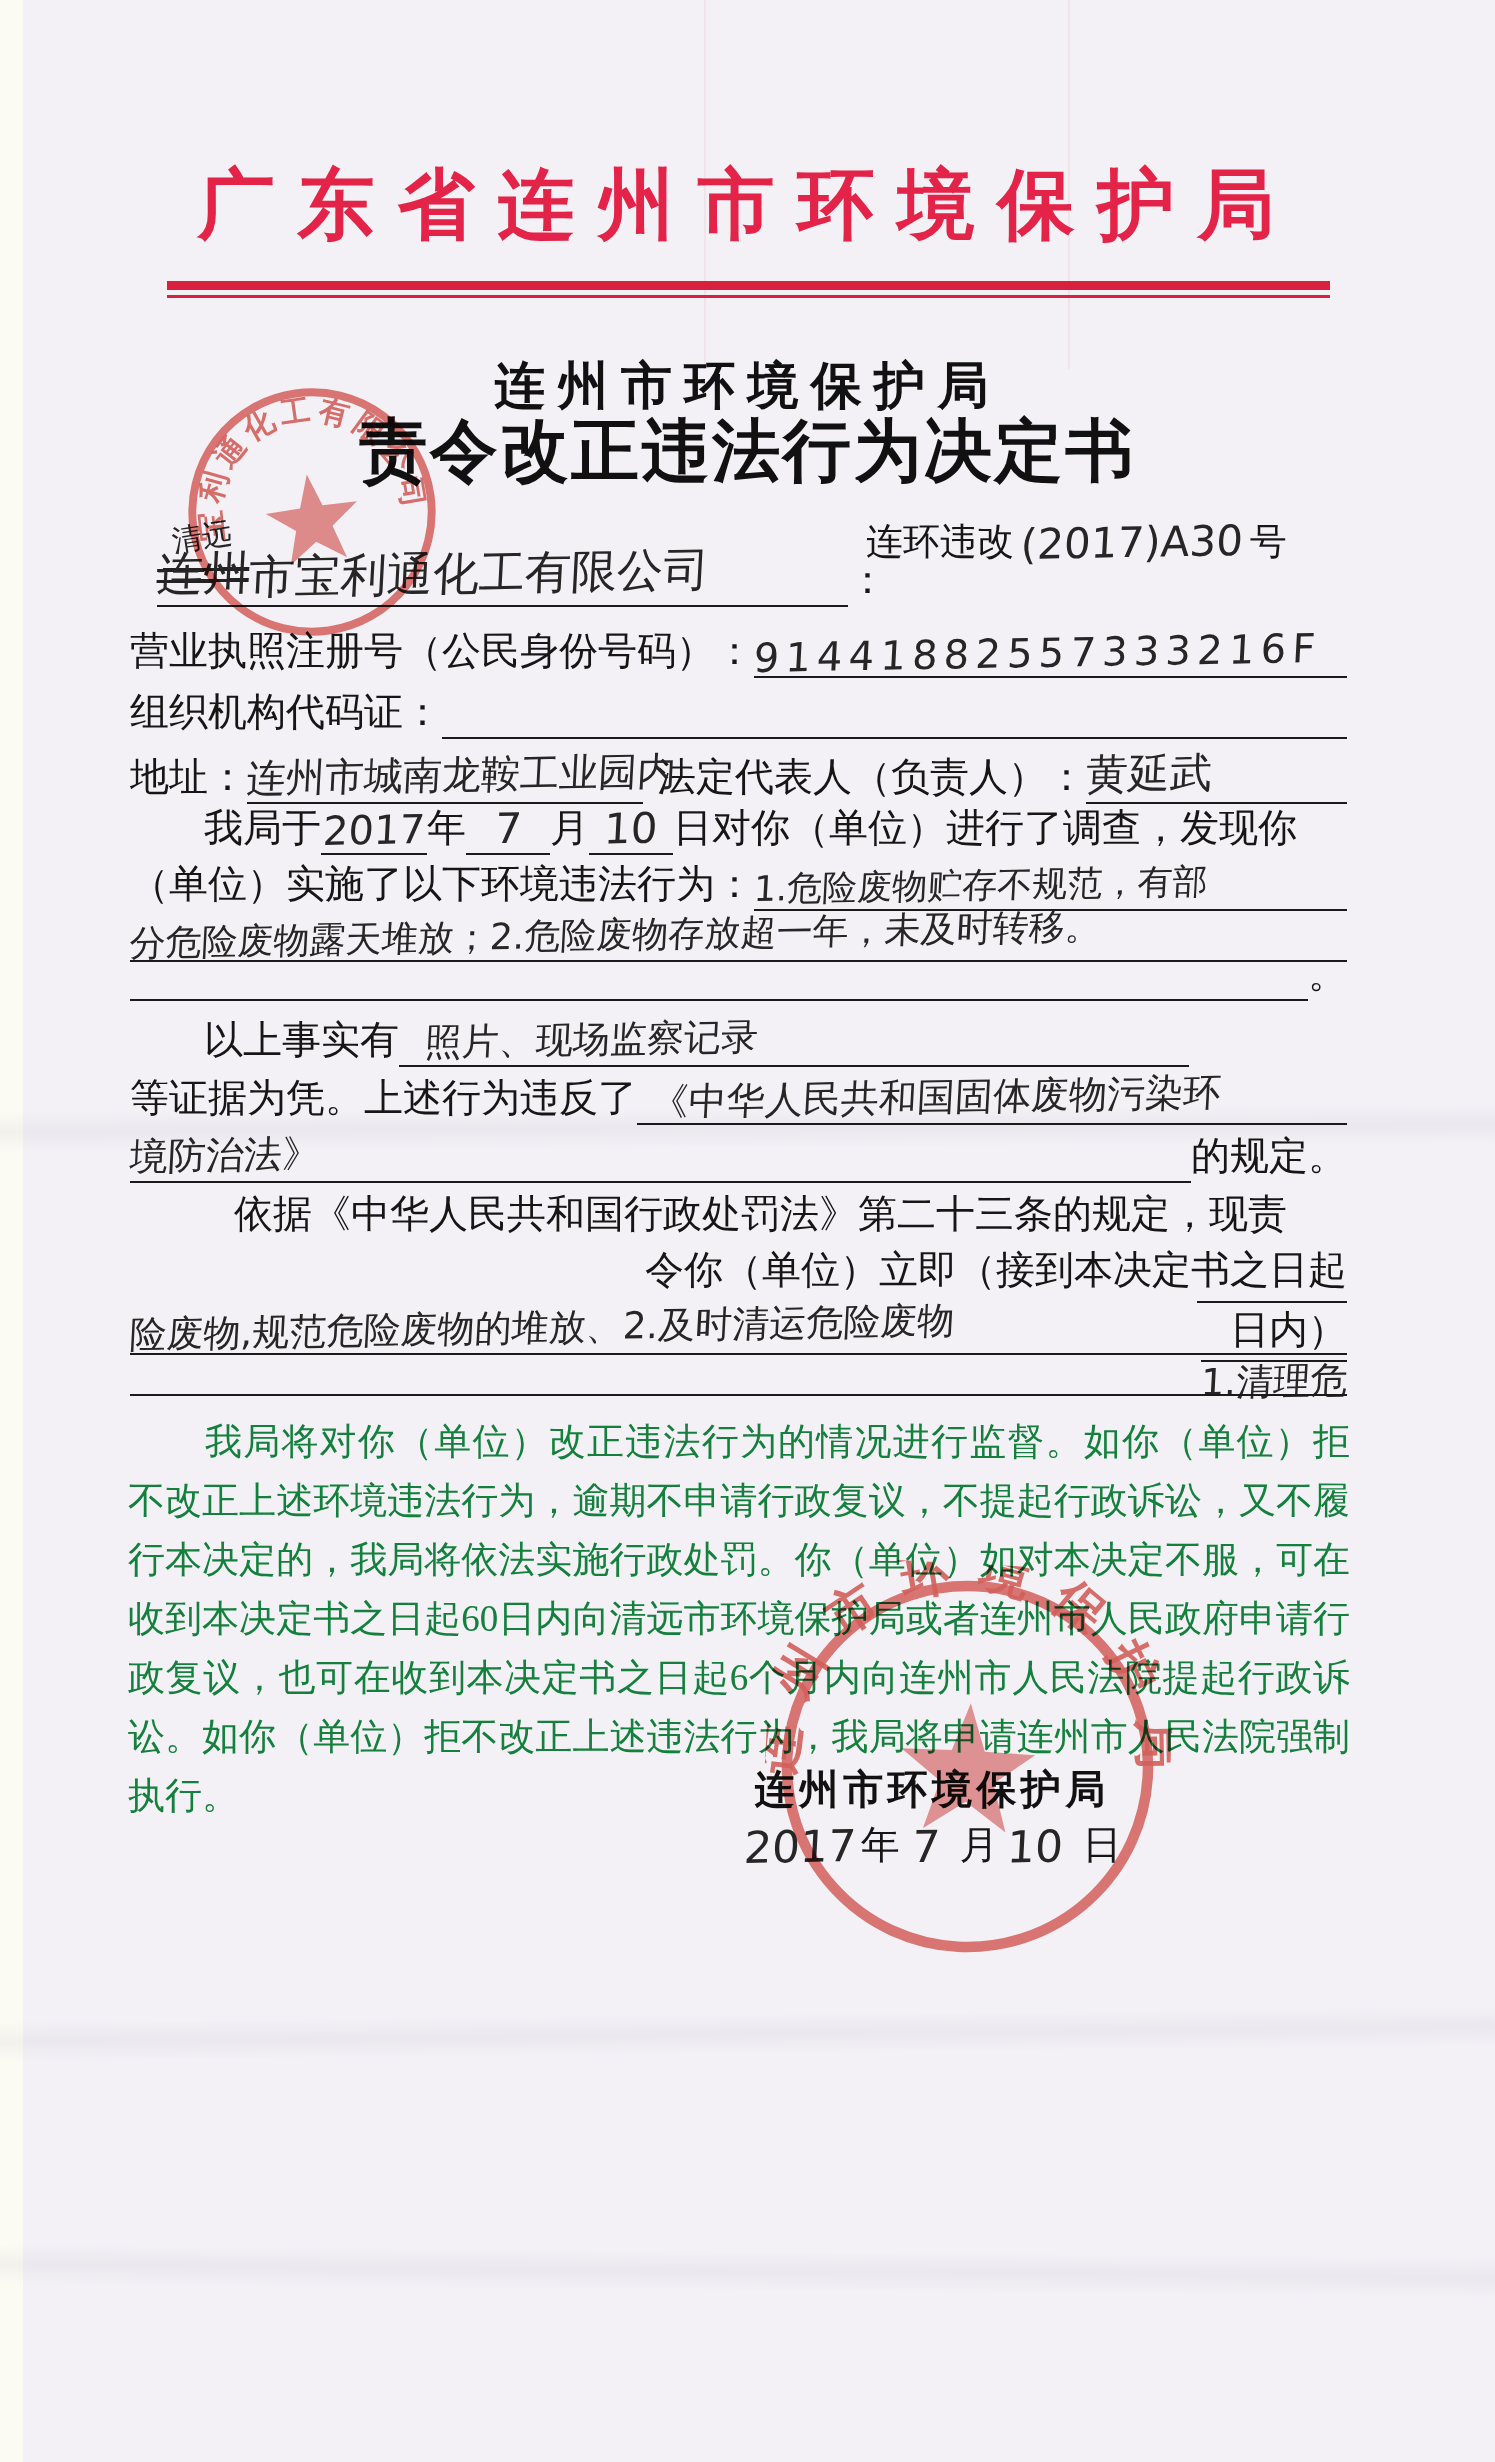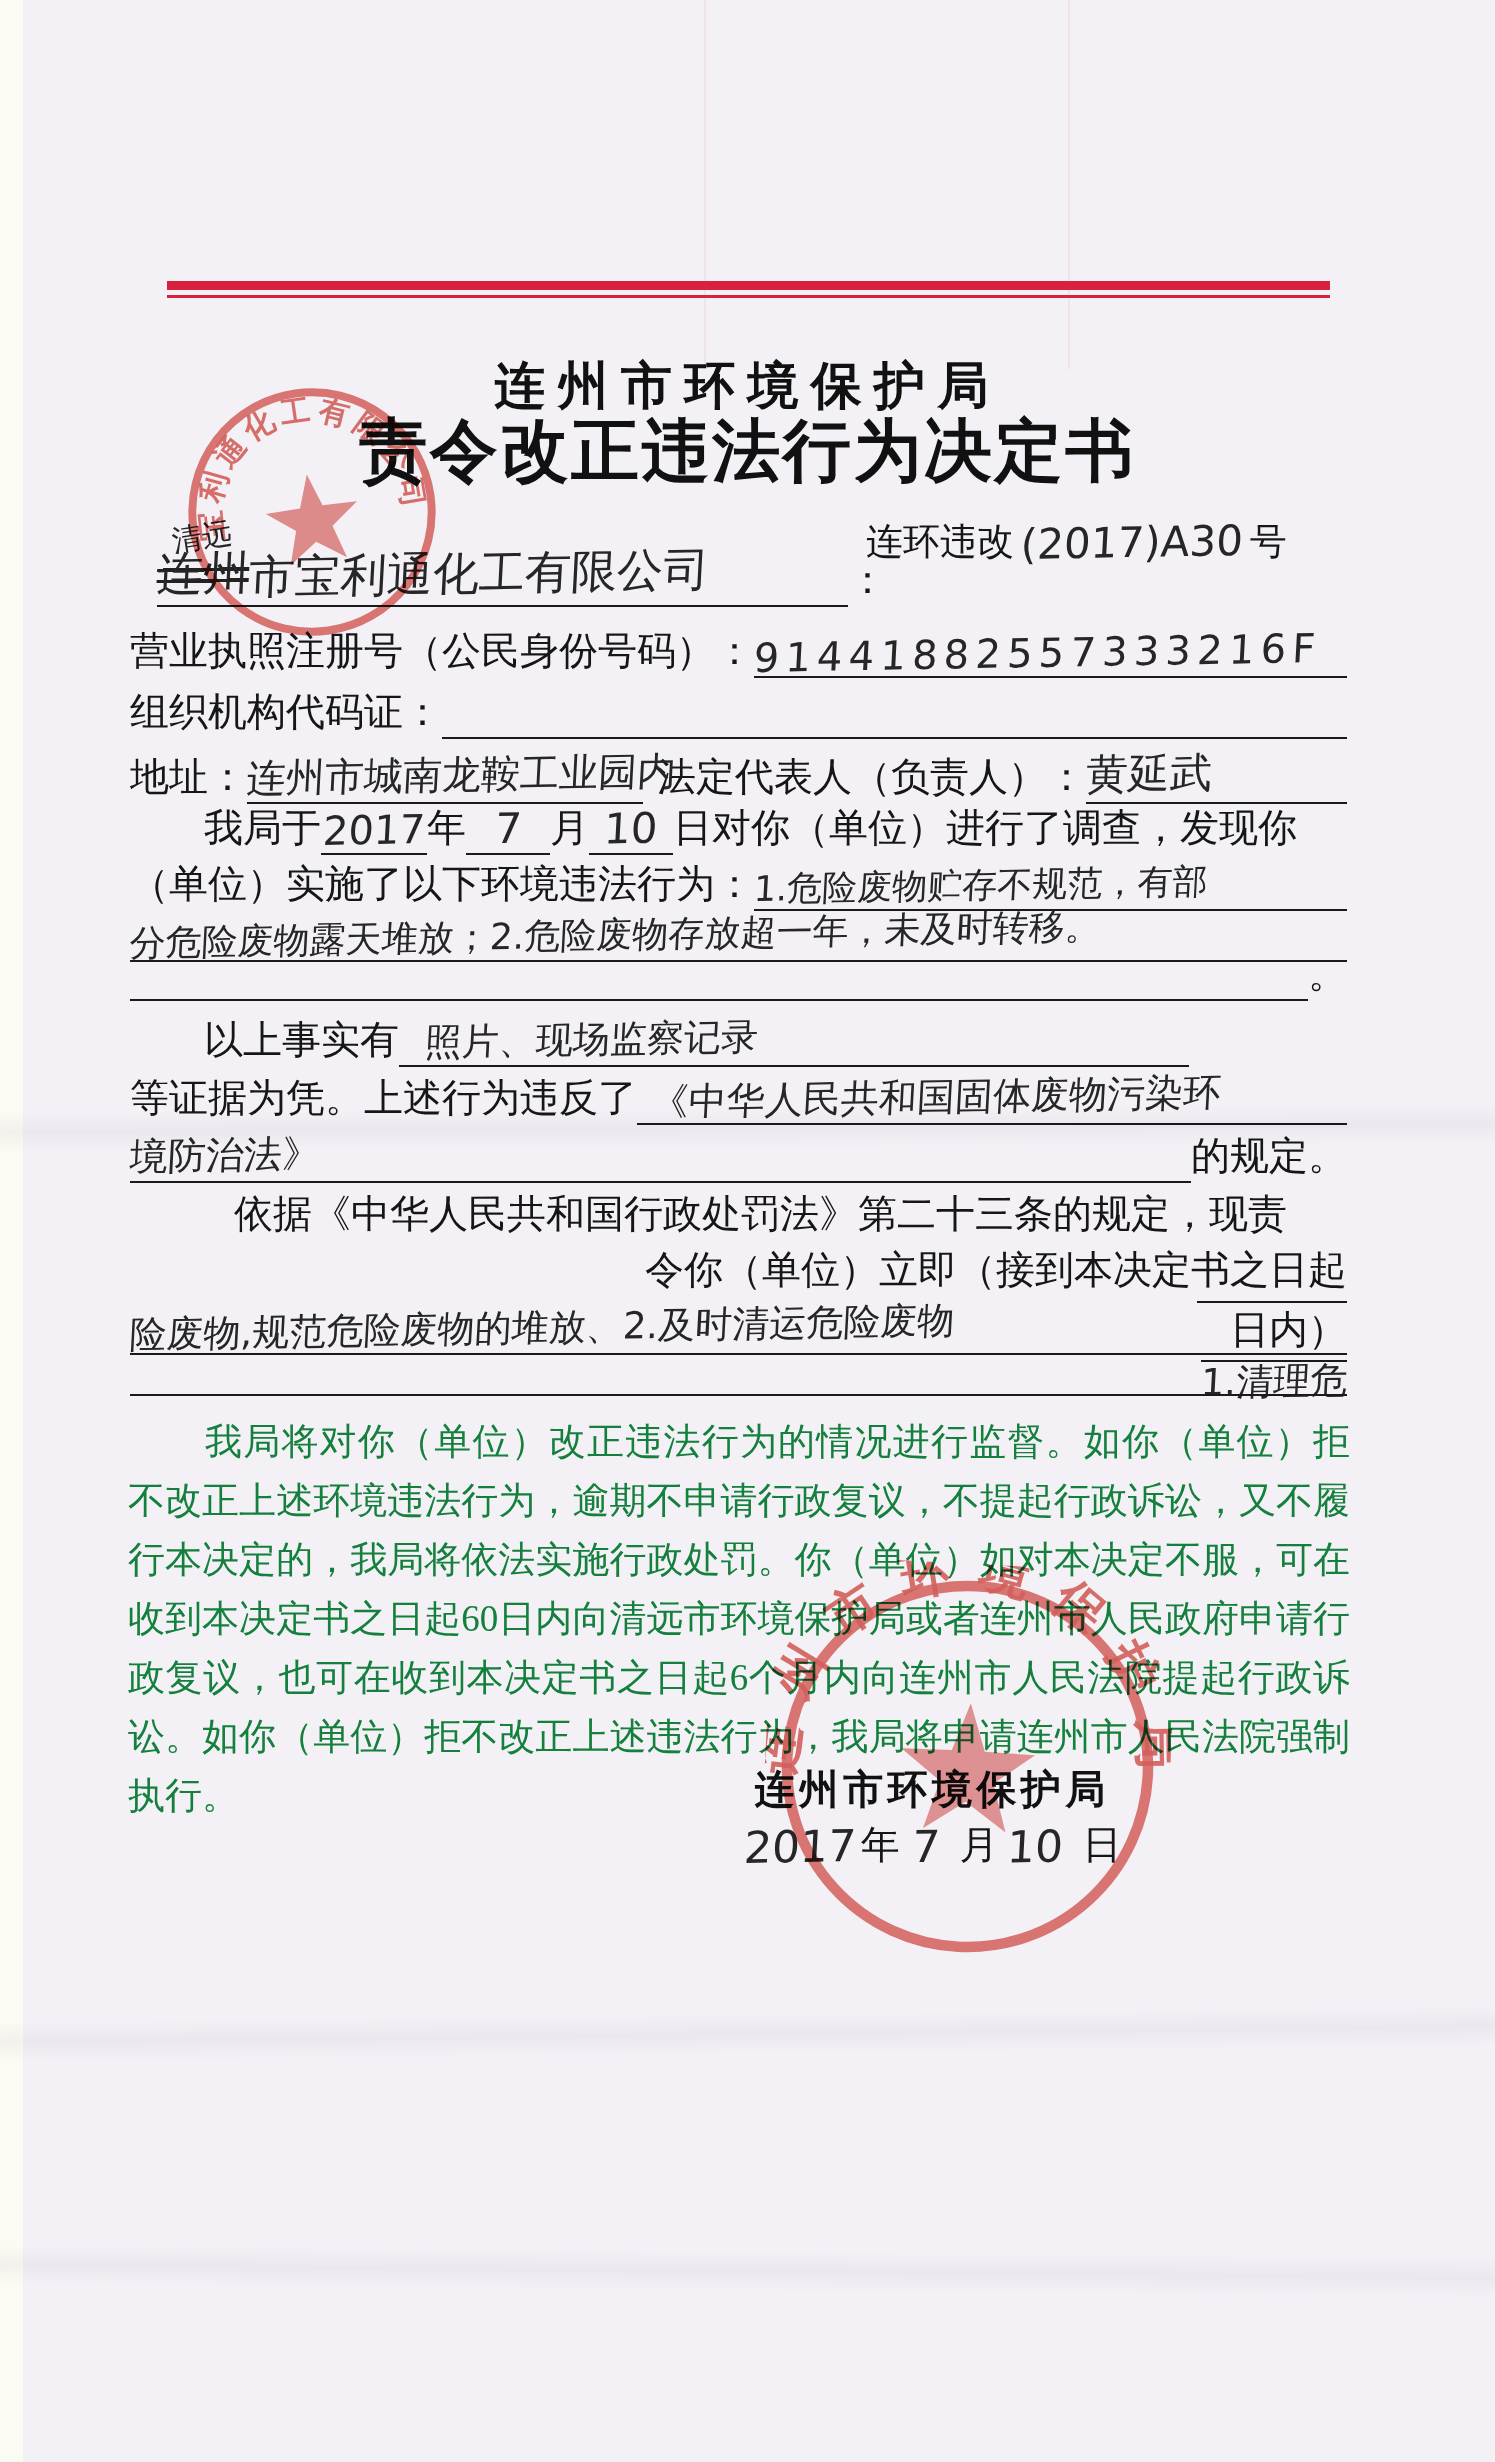--- a/index.html
+++ b/index.html
@@ -38,20 +38,21 @@
 
 <div id="page">
 
   <div class="strip-left"></div>
   <div class="seam" style="left:704px;"></div>
   <div class="seam" style="left:1068px;"></div>
   <div class="crease" style="top:2014px;transform:rotate(-0.6deg);"></div>
   <div class="crease" style="top:2251px;transform:rotate(0.5deg);"></div>
   <div class="crease" style="top:1108px;transform:rotate(-0.3deg);"></div>
 
+  <div class="letterhead">广东省连州市环境保护局</div>
   <div class="rule-thick"></div>
   <div class="rule-thin"></div>
 
   <div class="doc-title t1">连州市环境保护局</div>
   <div class="doc-title t2">责令改正违法行为决定书</div>
 
   <div class="row" style="top:517px;left:866px;width:457px;font-size:37px;">
     <span>连环违改</span>
     <span class="hw" style="font-size:42px;margin:0 7px;">(2017)A30</span>
     <span>号</span>

